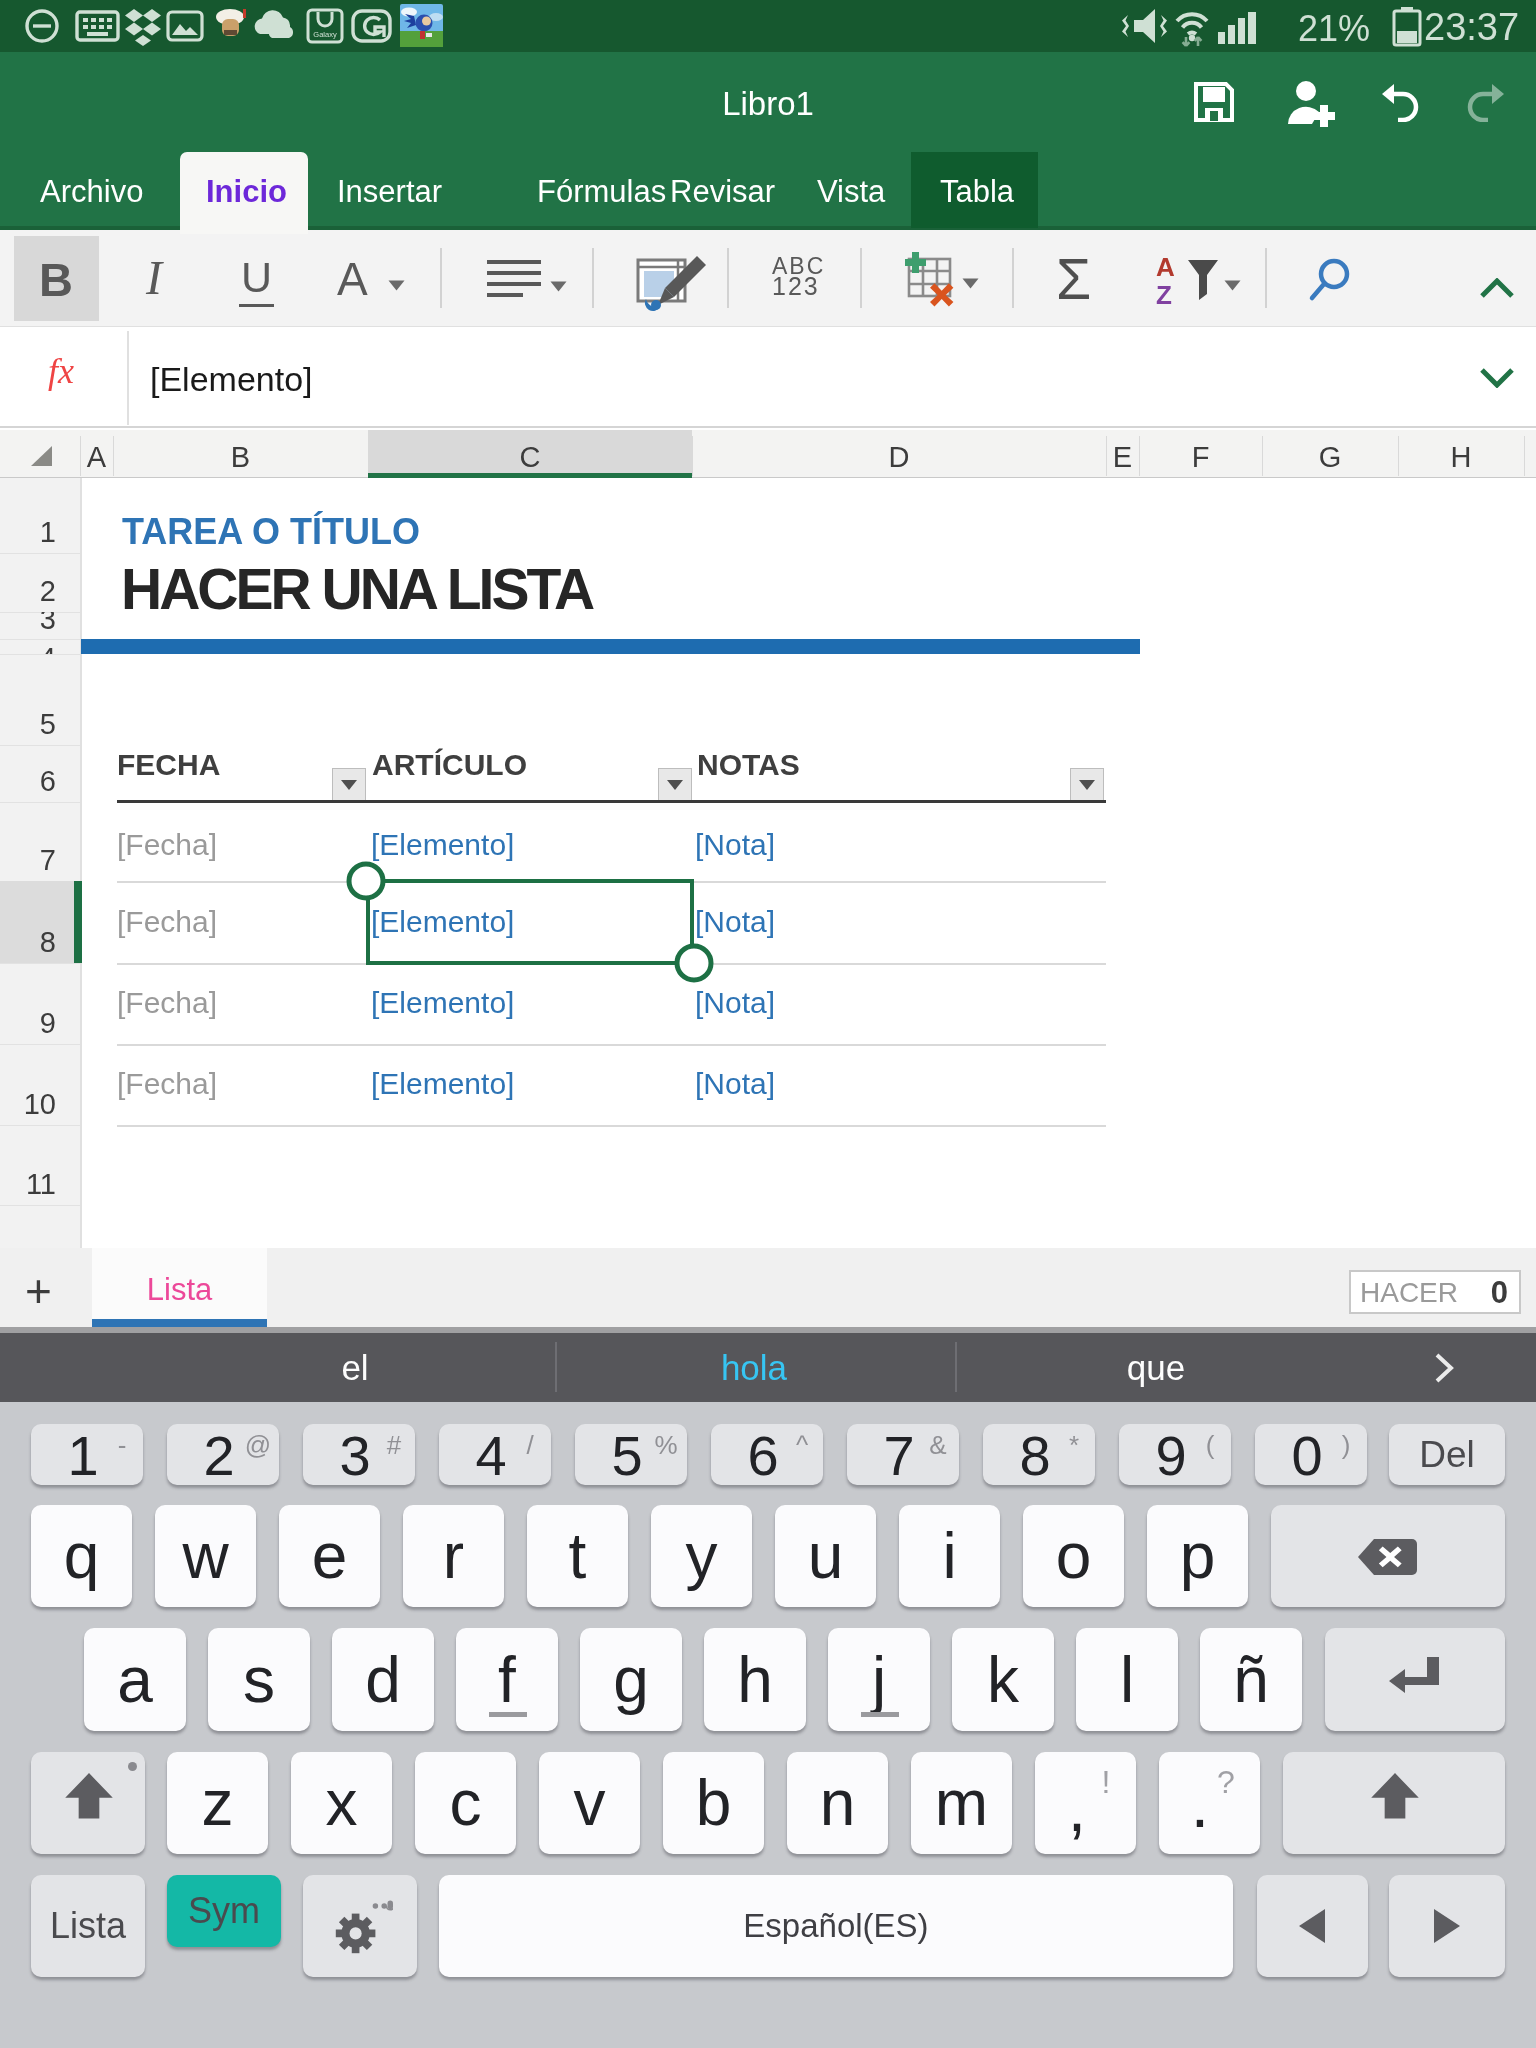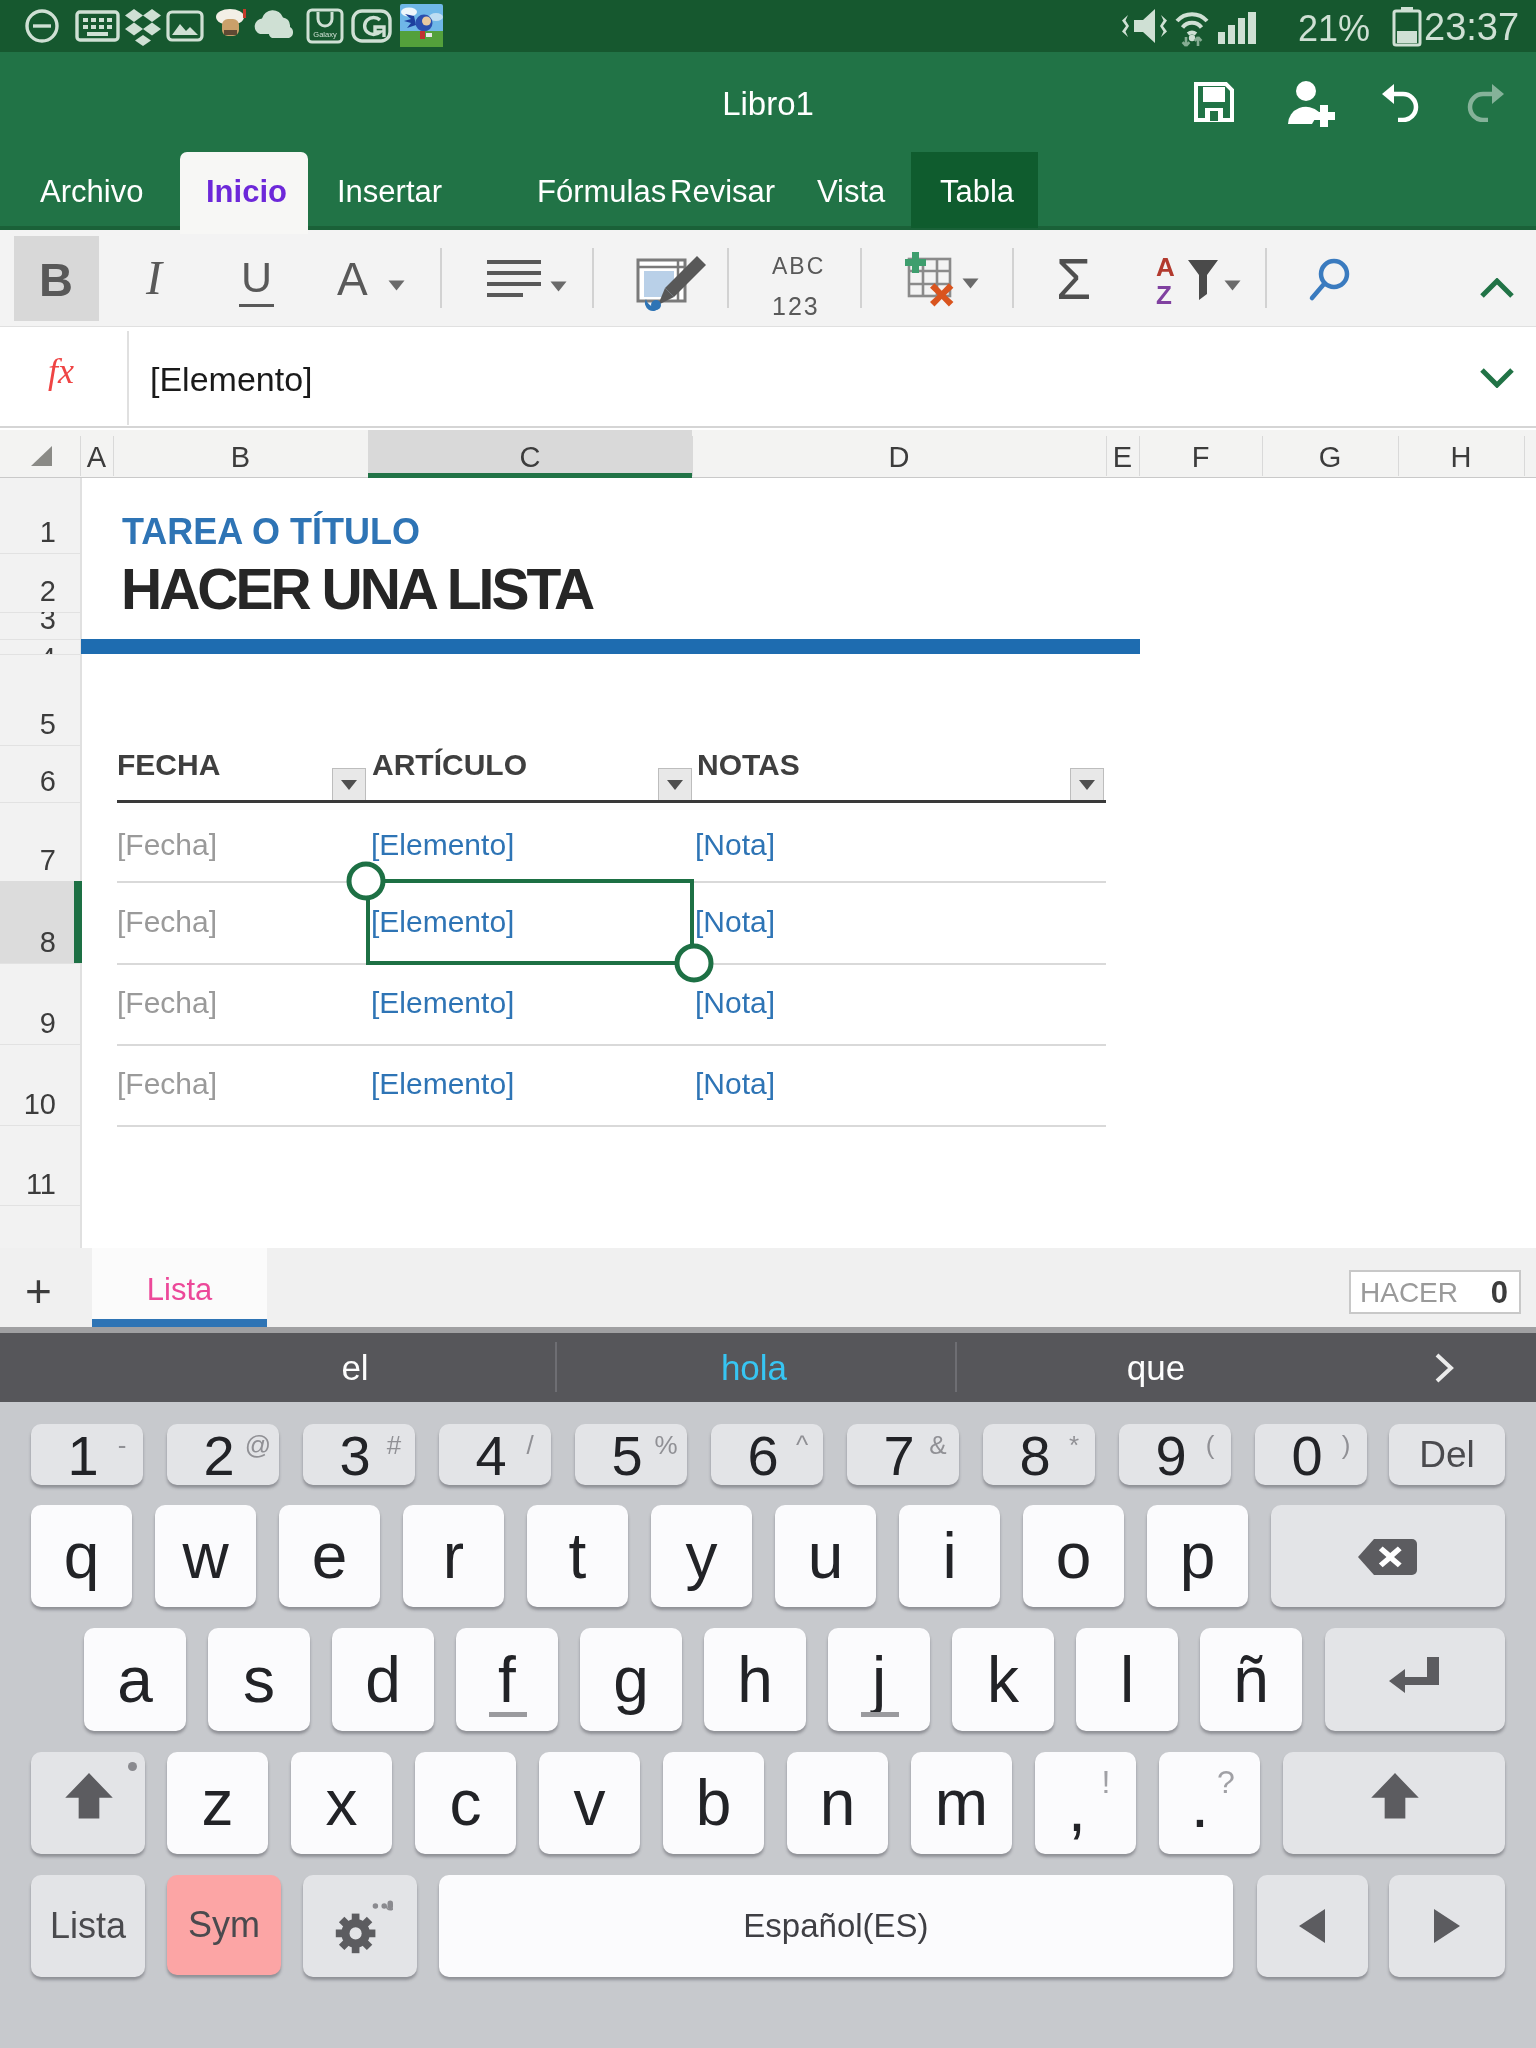--- a/index.html
+++ b/index.html
@@ -153,21 +153,21 @@
 <line x1="4" y1="13" x2="51" y2="13" stroke="#7a7a7a" stroke-width="2.5"></line>
 <line x1="44" y1="6" x2="44" y2="47" stroke="#7a7a7a" stroke-width="2.5"></line>
 <rect x="10" y="17" width="30" height="26" fill="#b9d0e8"></rect>
 <polygon points="63,2 72,11 40,43 31,34" fill="#585858"></polygon>
 <polygon points="31,34 40,43 24,51" fill="#585858"></polygon>
 <path d="M12 45 a8 8 0 1 0 14 8 c-2 2 -12 0 -14 -8 z" fill="#2e74b5"></path>
 <circle cx="22" cy="51" r="5" fill="#2e74b5"></circle>
 </svg>
 <div class="a" style="left:727px;top:248px;width:2px;height:60px;background:#d2d2d2;"></div>
 <div class="a" style="left:772px;top:253px;color:#595959;font-size:23px;letter-spacing:2px;">ABC</div>
-<div class="a" style="left:772px;top:292px;color:#595959;font-size:25px;letter-spacing:2px;">123</div>
+<div class="a" style="left:772px;top:272px;color:#595959;font-size:25px;letter-spacing:2px;">123</div>
 <div class="a" style="left:860px;top:248px;width:2px;height:60px;background:#d2d2d2;"></div>
 <svg class="a" style="left:898px;top:246px" width="62" height="64" viewBox="0 0 62 64">
 <g stroke="#8a8a8a" stroke-width="2.6" fill="none">
 <rect x="11" y="13" width="41" height="37"></rect>
 <line x1="11" y1="25" x2="52" y2="25"></line>
       <line x1="11" y1="38" x2="52" y2="38"></line>
 <line x1="25" y1="13" x2="25" y2="50"></line>
       <line x1="39" y1="13" x2="39" y2="50"></line>
 </g>
 <path d="M6 8 h7 v-7 h7 v7 h7 v7 h-7 v7 h-7 v-7 h-7 z" fill="#3e9e6e" transform="translate(1,5)"></path>
@@ -450,21 +450,21 @@
 <div class="a ctr" style="left:1159px;top:1752px;width:101px;height:102px;background:#fbfbfd;border-radius:10px;box-shadow:0 3px 3px rgba(40,40,50,0.35);"></div>
 <div class="a" style="left:1159px;top:1752px;width:82px;text-align:center;line-height:104px;font-size:66px;color:#222327;">.</div>
 <div class="a" style="left:1212px;top:1764px;width:28px;text-align:center;font-size:32px;color:#a0a0a5;">?</div>
 <div class="a ctr" style="left:1283px;top:1752px;width:222px;height:102px;background:#e3e4e7;border-radius:10px;box-shadow:0 3px 3px rgba(40,40,50,0.35);"></div>
 <svg class="a" style="left:1367px;top:1771px" width="56" height="62" viewBox="0 0 50 60">
 <path d="M25 2 L48 26 H35 V46 H15 V26 H2 z" fill="#5c5c60"></path>
 </svg>
 <div class="a ctr" style="left:31px;top:1875px;width:114px;height:102px;background:#e3e4e7;border-radius:10px;box-shadow:0 3px 3px rgba(40,40,50,0.35);">
     <div style="font-size:36px;color:#4a4a4e;">Lista</div>
   </div>
-<div class="a ctr" style="left:167px;top:1875px;width:114px;height:100px;background:#fca5a5;border-radius:10px;box-shadow:0 3px 3px rgba(40,40,50,0.35);text-align:center;">
+<div class="a ctr" style="left:167px;top:1875px;width:114px;height:72px;background:#14b8a6;border-radius:10px;box-shadow:0 3px 3px rgba(40,40,50,0.35);text-align:center;">
     <div style="font-size:36px;color:#4a4a4e;">Sym</div>
   </div>
 <div class="a ctr" style="left:303px;top:1875px;width:114px;height:102px;background:#e3e4e7;border-radius:10px;box-shadow:0 3px 3px rgba(40,40,50,0.35);"></div>
 <svg class="a" style="left:327px;top:1896px" width="66" height="66" viewBox="0 0 60 60">
 <g fill="#5c5c60">
 <circle cx="26" cy="34" r="13"></circle>
 <g stroke="#5c5c60" stroke-width="7">
 <line x1="26" y1="16" x2="26" y2="52"></line>
         <line x1="8" y1="34" x2="44" y2="34"></line>
 <line x1="13.3" y1="21.3" x2="38.7" y2="46.7"></line>

